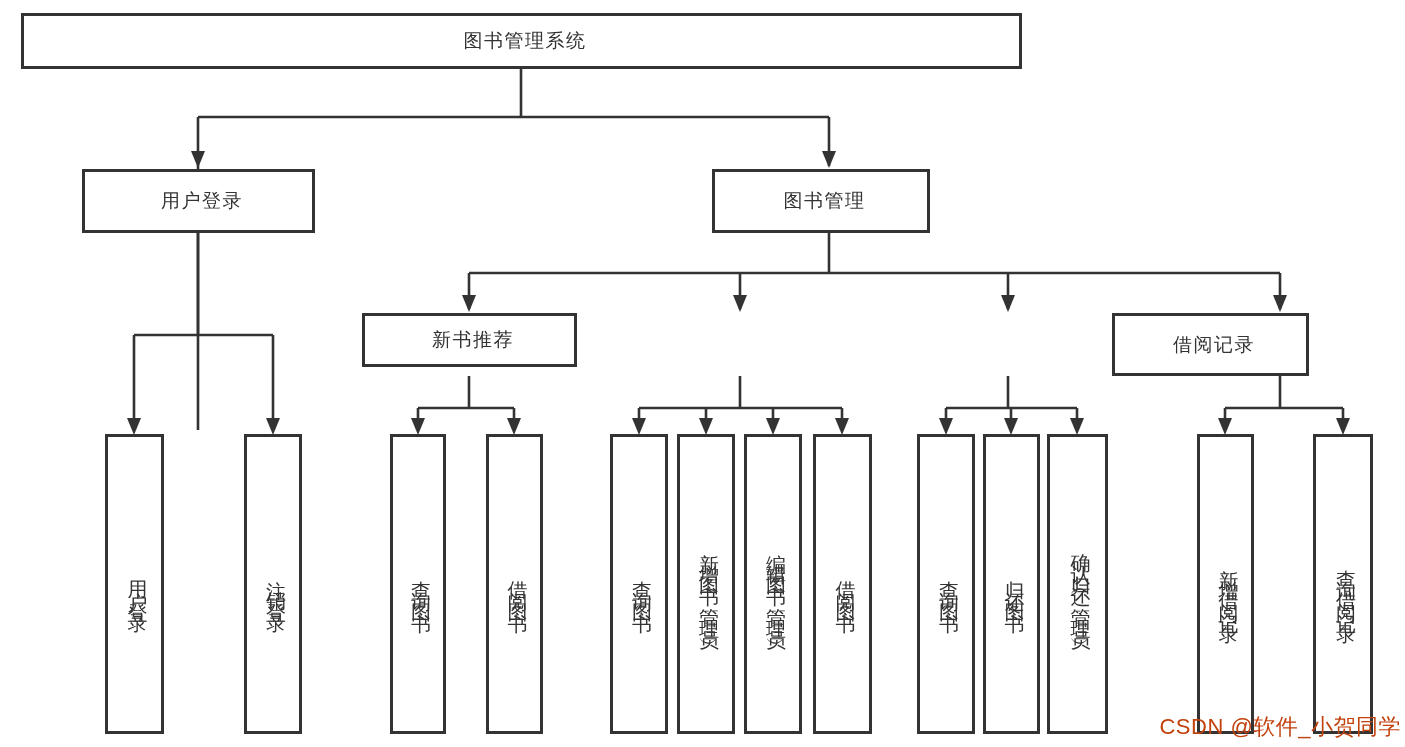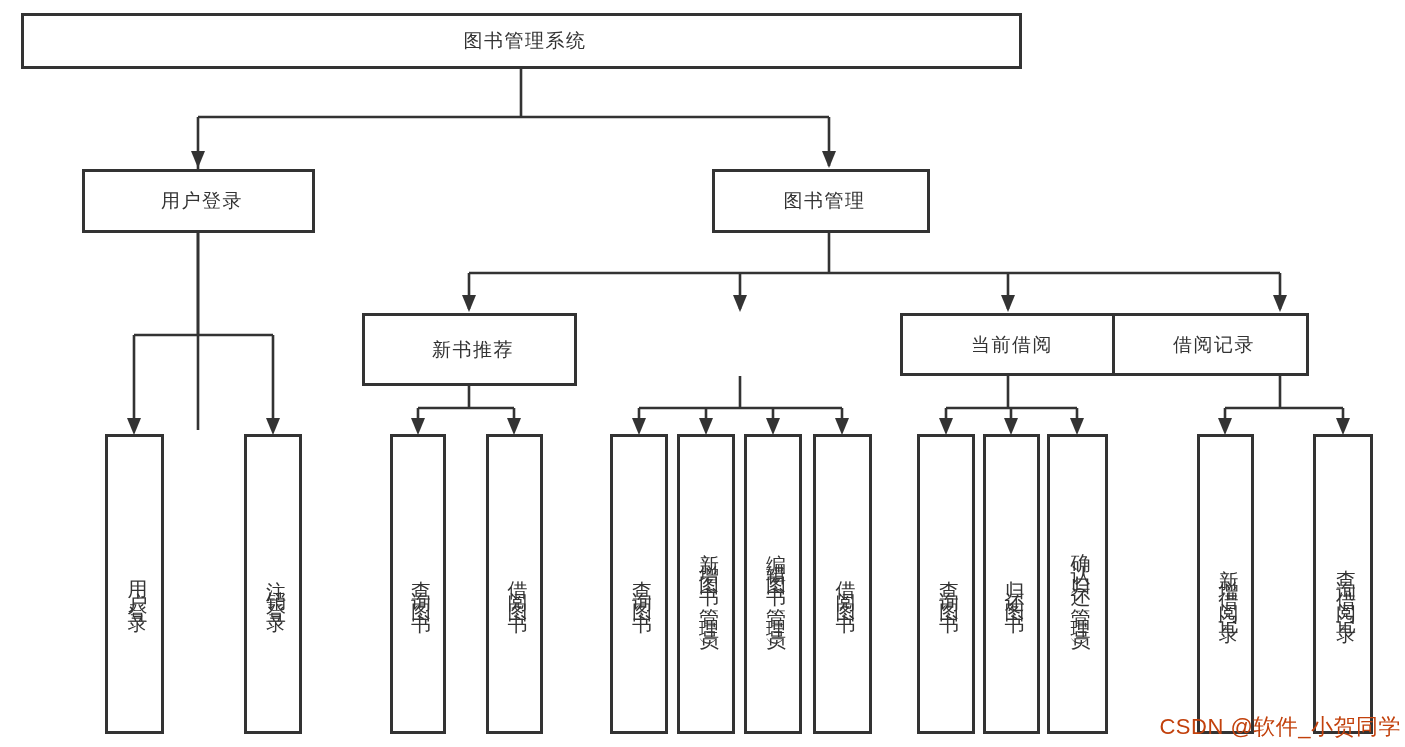--- a/index.html
+++ b/index.html
@@ -69,22 +69,21 @@
       <polygon points="1225,435 1218,418 1232,418"></polygon>
       <polygon points="1343,435 1336,418 1350,418"></polygon>
     </g>
   </svg>
 
   <div class="box h" style="left:21px; top:13px; width:1001px; height:56px">图书管理系统</div>
 
   <div class="box h" style="left:82px; top:169px; width:233px; height:64px">用户登录</div>
   <div class="box h" style="left:712px; top:169px; width:218px; height:64px">图书管理</div>
 
-  <div class="box h" style="left:362px; top:313px; width:215px; height:73px">新书推荐</div>
-  <div class="box h" style="left:900px; top:313px; width:217px; height:63px">当前借阅</div>
+  <div class="box h" style="left:362px; top:313px; width:215px; height:54px">新书推荐</div>
   <div class="box h" style="left:1112px; top:313px; width:197px; height:63px">借阅记录</div>
 
   <div class="box v" style="left:105px; top:434px; width:59px; height:300px">用户登录</div>
   <div class="box v" style="left:244px; top:434px; width:58px; height:300px">注销登录</div>
 
   <div class="box v" style="left:390px; top:434px; width:56px; height:300px">查询图书</div>
   <div class="box v" style="left:486px; top:434px; width:57px; height:300px">借阅图书</div>
 
   <div class="box v" style="left:610px; top:434px; width:58px; height:300px">查询图书</div>
   <div class="box v" style="left:677px; top:434px; width:58px; height:300px">新增图书（管理员）</div>

